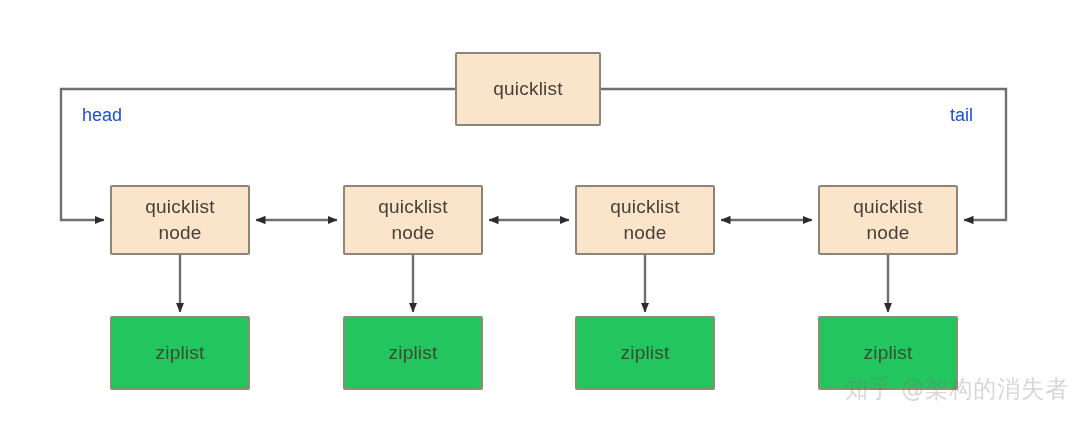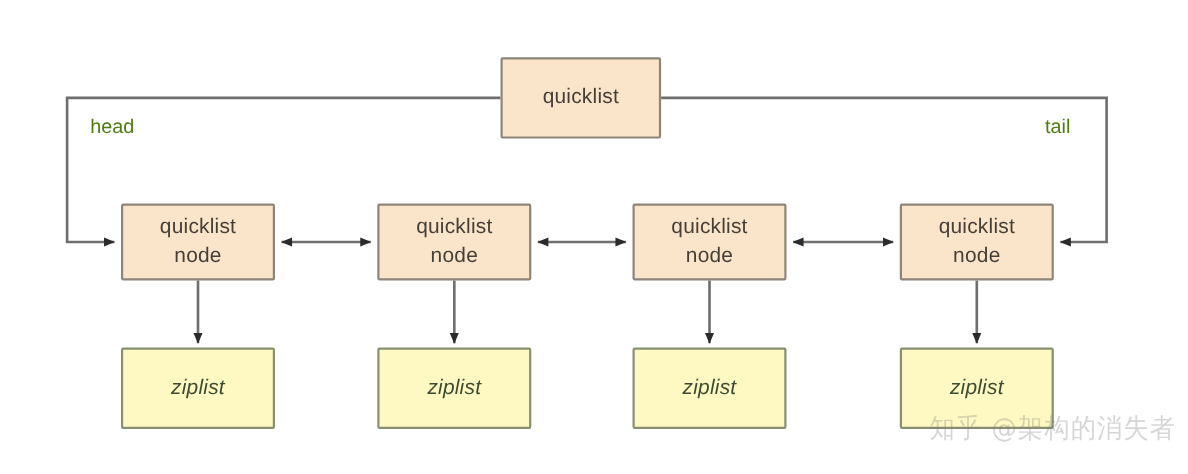--- a/index.html
+++ b/index.html
@@ -37,33 +37,32 @@
     line-height: 1.35;
     color: #463f38;
     font-size: 19px;
     letter-spacing: 0.2px;
   }
   .node-box.orange {
     background: #fae4ca;
     border-color: #8d8579;
   }
   .node-box.green {
-    background: #fef9c3;
+    background: #22c55e;
     border-color: #879071;
     color: #3f4a33;
-    font-style: italic;
   }
   .node-box .label {
     display: block;
     padding: 0 4px;
   }
   .edge-label {
     position: absolute;
     font-size: 18px;
-    color: #4d7c0f;
+    color: #1d4ed8;
     white-space: nowrap;
   }
   .watermark {
     position: absolute;
     font-size: 23px;
     color: rgba(120, 120, 120, 0.30);
     white-space: nowrap;
     letter-spacing: 1px;
     font-family: "DejaVu Sans", sans-serif;
     transform: scaleY(1.05);

